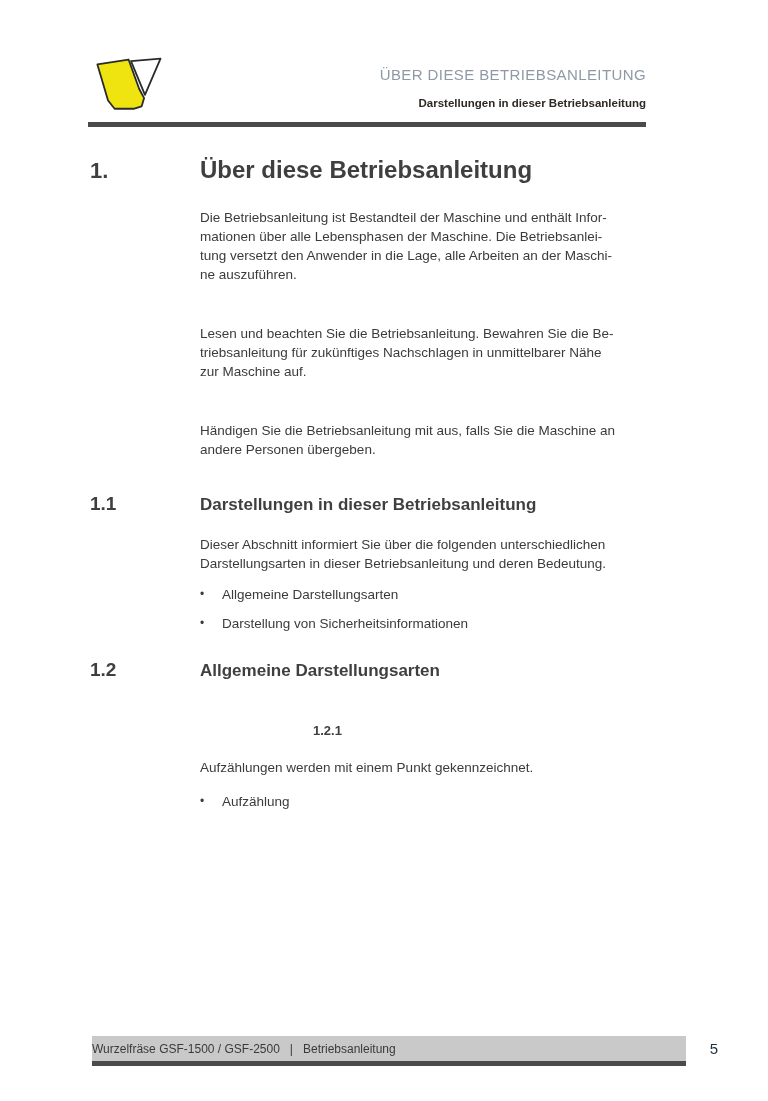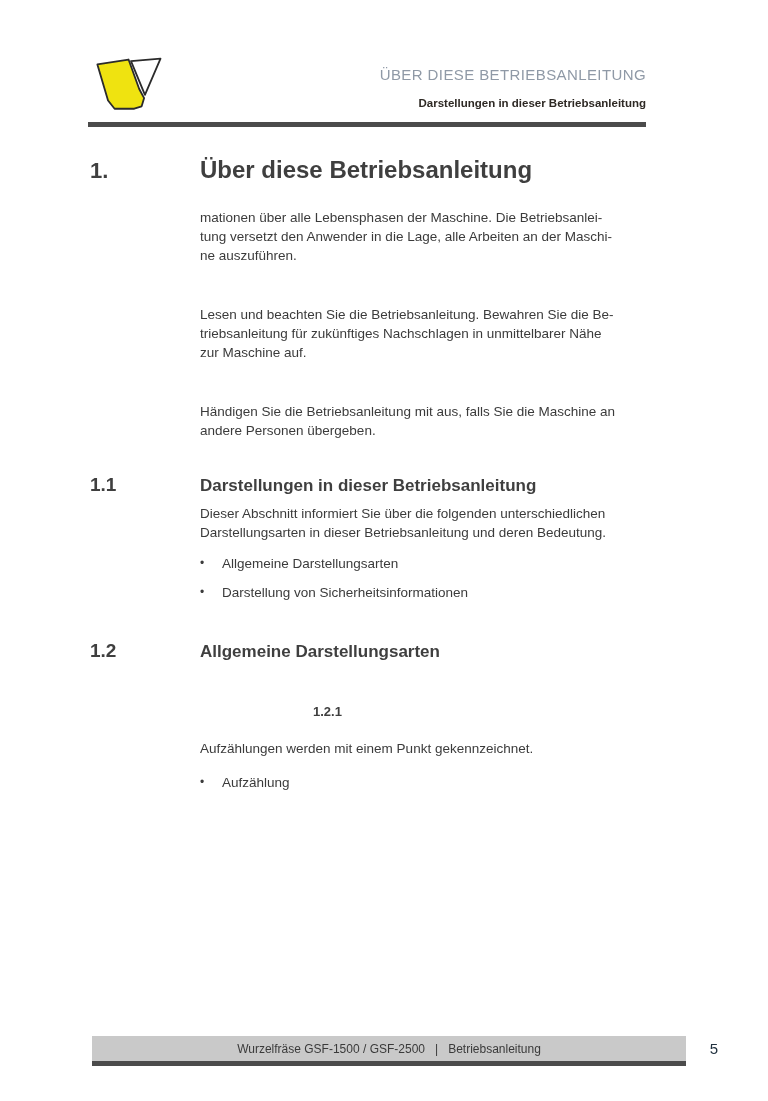--- a/index.html
+++ b/index.html
@@ -54,31 +54,31 @@
   .para + .para { margin-top:40px; }
 
   .bullet-list { margin-top:12px; }
   .bullet-row { display:flex; font-size:13.5px; line-height:19px; color:#3b3b3b; }
   .bullet-row + .bullet-row { margin-top:10px; }
   .bullet-dot { width:22px; flex-shrink:0; font-size:12px; }
   .bullet-text { white-space:nowrap; }
 
   .mt-p1   { margin-top:0; }
   .mt-s11  { margin-top:34px; }
-  .mt-s11p { margin-top:8px; }
-  .mt-s12  { margin-top:38px; }
+  .mt-s11p { margin-top:20px; }
+  .mt-s12  { margin-top:26px; }
   .mt-s121 { margin-top:42px;justify-content:center; }
   .mt-s121p{ margin-top:20px; }
   .mt-s121b{ margin-top:15px; }
 
   
   .footer-bar {
     position:absolute; top:1036px; left:92px; width:594px; height:30px;
     background:#c9c9c9; border-bottom:5px solid #4b4b4b;
-    display:flex; align-items:center; justify-content:center;
+    display:flex; align-items:center; 
     font-size:12px; color:#3a3a3a;
   }
   .footer-text { display:flex; align-items:center; }
   .footer-sep { margin:0 10px; }
   .page-number {
     position:absolute; top:1040px; left:698px; width:32px;
     text-align:center; font-size:15px; color:#21313f; font-weight:400;
   }
 </style>
 </head>
@@ -102,20 +102,21 @@
 
     <div class="row h1-row">
       <div class="label-col">1.</div>
       <div class="body-col h1-title">Über diese Betriebsanleitung</div>
     </div>
 
     <div class="row">
       <div class="label-col"></div>
       <div class="body-col">
         <div class="para mt-p1">
+          <div class="line">Die Betriebsanleitung ist Bestandteil der Maschine und enthält Infor-</div>
           <div class="line">mationen über alle Lebensphasen der Maschine. Die Betriebsanlei-</div>
           <div class="line">tung versetzt den Anwender in die Lage, alle Arbeiten an der Maschi-</div>
           <div class="line">ne auszuführen.</div>
         </div>
         <div class="para">
           <div class="line">Lesen und beachten Sie die Betriebsanleitung. Bewahren Sie die Be-</div>
           <div class="line">triebsanleitung für zukünftiges Nachschlagen in unmittelbarer Nähe</div>
           <div class="line">zur Maschine auf.</div>
         </div>
         <div class="para">

